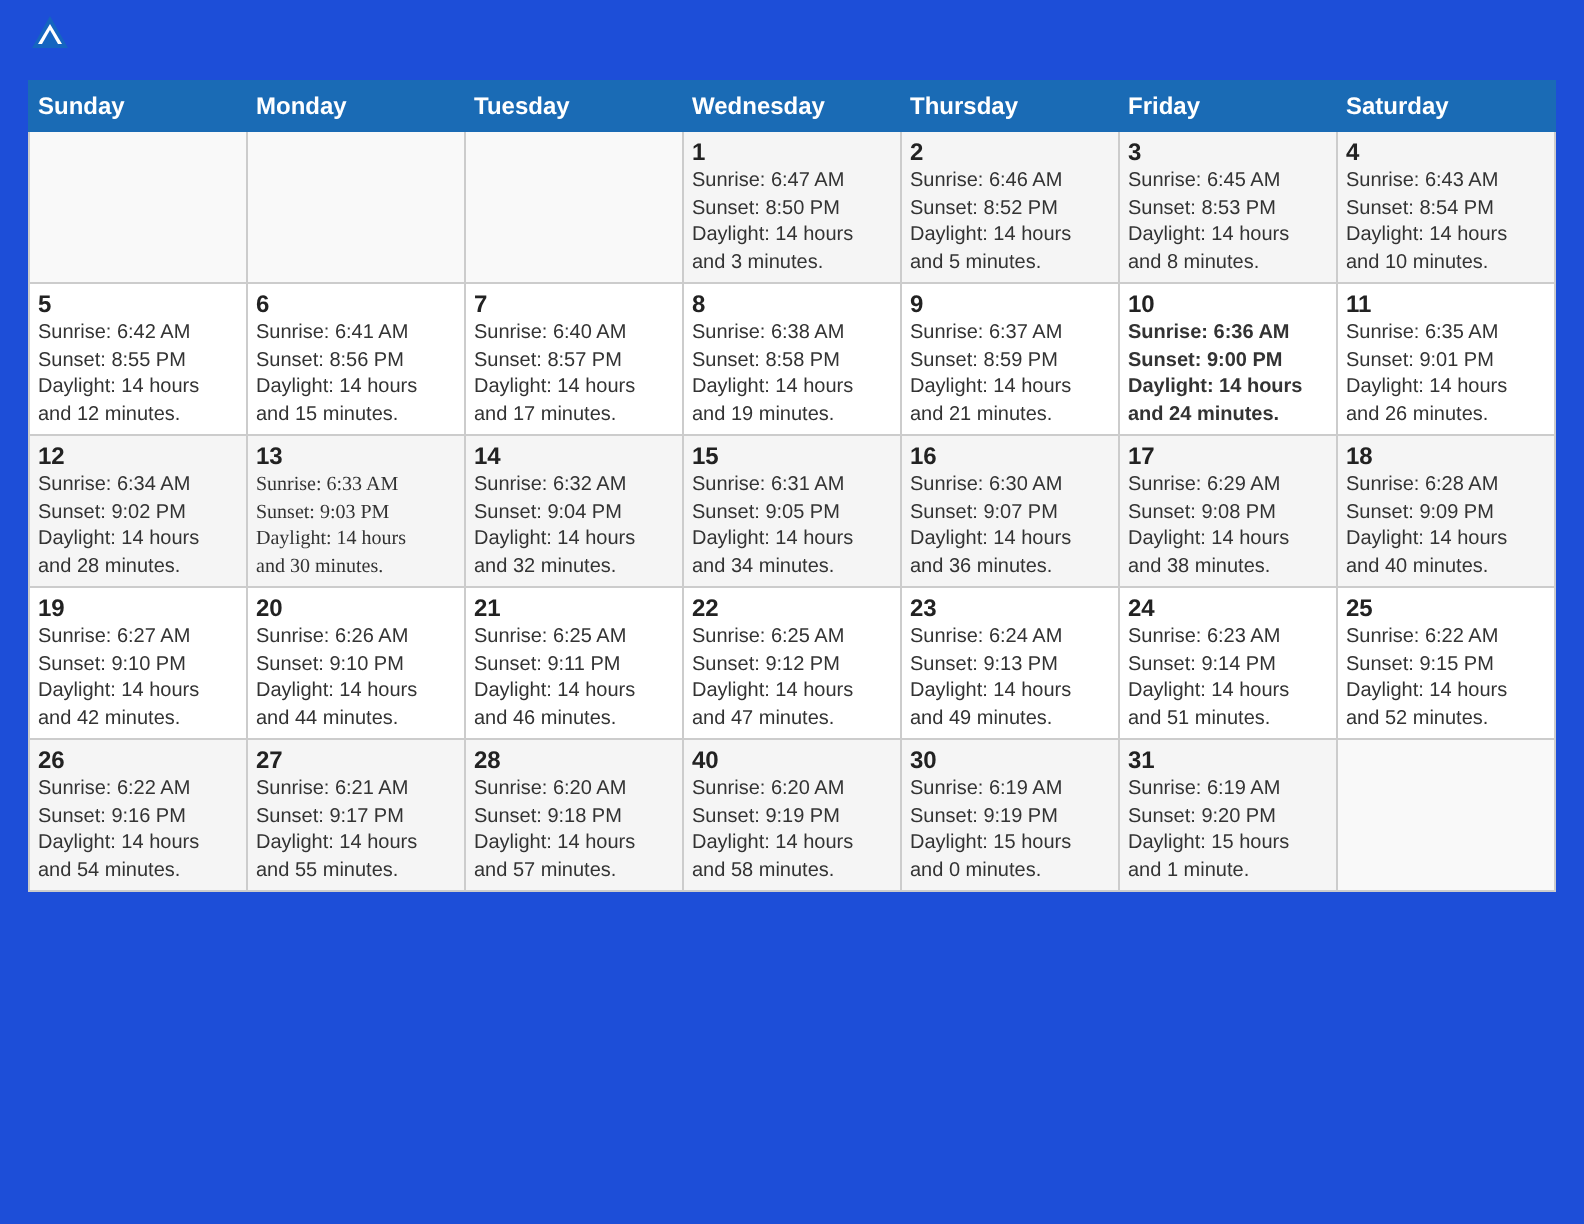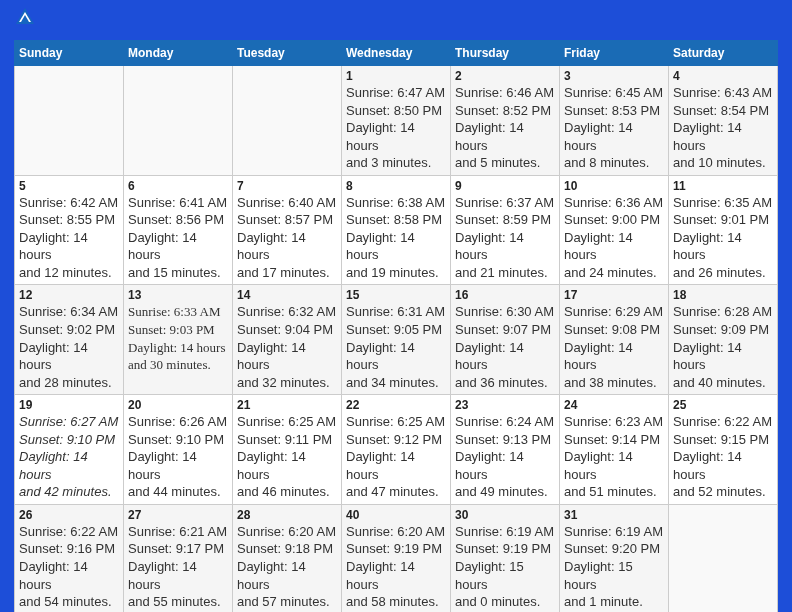--- a/index.html
+++ b/index.html
@@ -92,21 +92,21 @@
       background: #ffffff;
     }
     .day-number {
       font-size: 12px;
       font-weight: bold;
       color: #222;
       display: block;
       margin-bottom: 1px;
     }
     .day-info {
-      font-size: 13px;
+      font-size: 10px;
       line-height: 1.35;
       color: #333;
     }
     .empty-cell {
       background: #f9f9f9 !important;
     }
   </style>
 </head>
 <body>
 
@@ -206,21 +206,21 @@
           </td>
           <td>
             <span class="day-number">9</span>
             <div class="day-info" style="white-space: pre-line;">Sunrise: 6:37 AM
 Sunset: 8:59 PM
 Daylight: 14 hours
 and 21 minutes.</div>
           </td>
           <td>
             <span class="day-number">10</span>
-            <div class="day-info" style="white-space: pre-line;">Sunrise: 6:36 AM
+            <div class="day-info" style="white-space: pre-line; font-weight: bold;">Sunrise: 6:36 AM
 Sunset: 9:00 PM
 Daylight: 14 hours
 and 24 minutes.</div>
           </td>
           <td>
             <span class="day-number">11</span>
             <div class="day-info" style="white-space: pre-line;">Sunrise: 6:35 AM
 Sunset: 9:01 PM
 Daylight: 14 hours
 and 26 minutes.</div>
@@ -273,21 +273,21 @@
             <span class="day-number">18</span>
             <div class="day-info" style="white-space: pre-line;">Sunrise: 6:28 AM
 Sunset: 9:09 PM
 Daylight: 14 hours
 and 40 minutes.</div>
           </td>
         </tr>
         <tr>
           <td>
             <span class="day-number">19</span>
-            <div class="day-info" style="white-space: pre-line; font-style: italic;">Sunrise: 6:27 AM
+            <div class="day-info" style="white-space: pre-line;">Sunrise: 6:27 AM
 Sunset: 9:10 PM
 Daylight: 14 hours
 and 42 minutes.</div>
           </td>
           <td>
             <span class="day-number">20</span>
             <div class="day-info" style="white-space: pre-line;">Sunrise: 6:26 AM
 Sunset: 9:10 PM
 Daylight: 14 hours
 and 44 minutes.</div>

